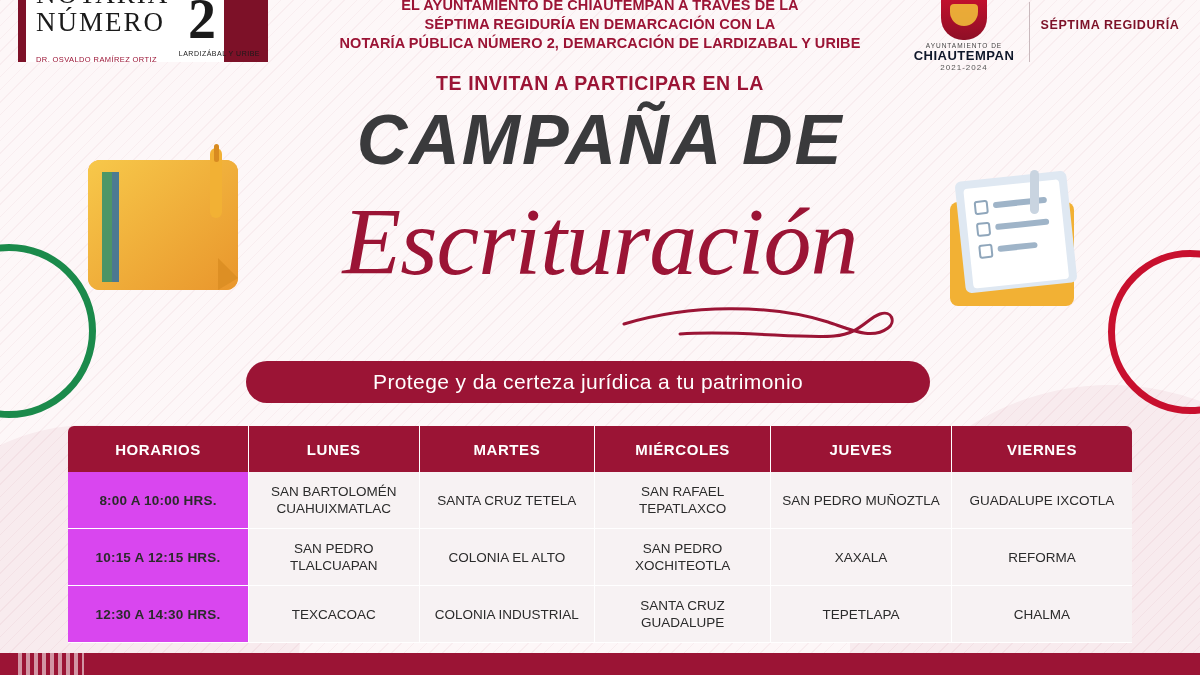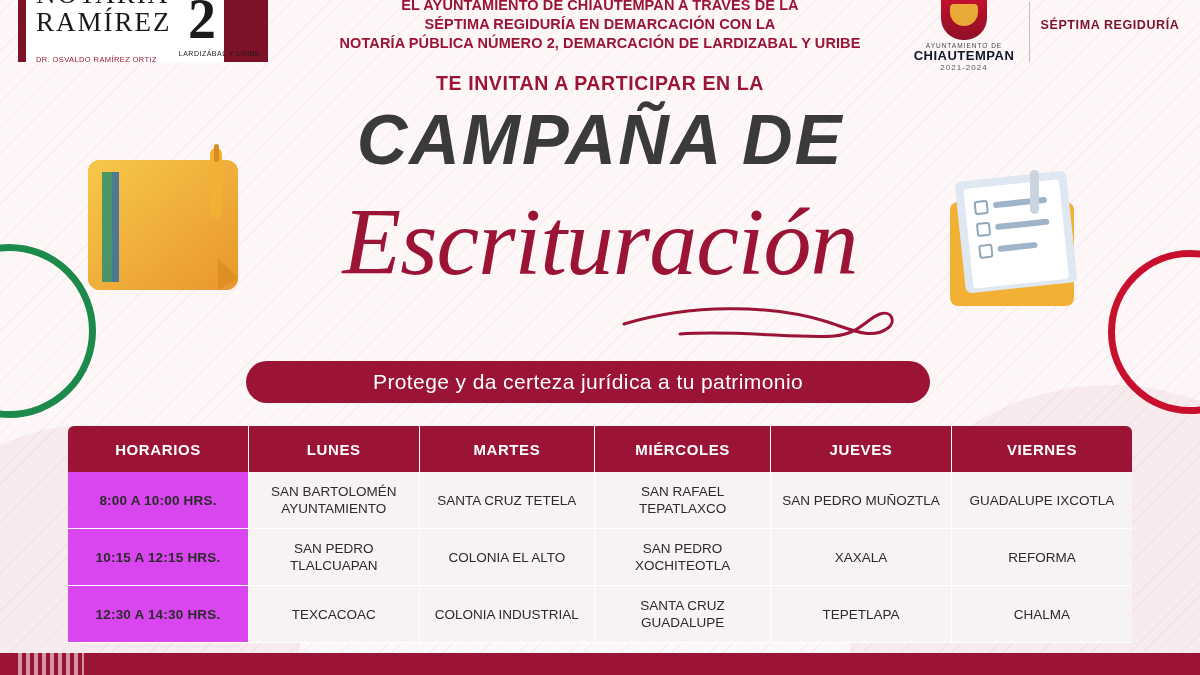--- a/index.html
+++ b/index.html
@@ -324,21 +324,21 @@
 <div class="poster">
   <div class="texture"></div>
   <div class="blob b1"></div>
   <div class="blob b2"></div>
   <div class="ring left"></div>
   <div class="ring right"></div>
 
   <div class="top-logo">
     <div class="redbar"></div>
     <div class="l1">NOTARÍA</div>
-    <div class="l2">RAMÍREZ</div>
+    <div class="l2">NÚMERO</div>
     <div class="big2">2</div>
     <div class="sub">DR. OSVALDO RAMÍREZ ORTIZ</div>
     <div class="sub2">LARDIZÁBAL Y URIBE</div>
   </div>
 
   <div class="header-text">
     <div>EL AYUNTAMIENTO DE CHIAUTEMPAN A TRAVÉS DE LA</div>
     <div>SÉPTIMA REGIDURÍA EN DEMARCACIÓN CON LA</div>
     <div>NOTARÍA PÚBLICA NÚMERO 2, DEMARCACIÓN DE LARDIZABAL Y URIBE</div>
   </div>
@@ -402,21 +402,21 @@
           <th style="width:16%">LUNES</th>
           <th style="width:16.5%">MARTES</th>
           <th style="width:16.5%">MIÉRCOLES</th>
           <th style="width:17%">JUEVES</th>
           <th style="width:17%">VIERNES</th>
         </tr>
       </thead>
       <tbody>
         <tr>
           <td class="hora">8:00 A 10:00 HRS.</td>
-          <td>SAN BARTOLOMÉN AYUNTAMIENTO</td>
+          <td>SAN BARTOLOMÉN CUAHUIXMATLAC</td>
           <td>SANTA CRUZ TETELA</td>
           <td>SAN RAFAEL TEPATLAXCO</td>
           <td>SAN PEDRO MUÑOZTLA</td>
           <td>GUADALUPE IXCOTLA</td>
         </tr>
         <tr>
           <td class="hora">10:15 A 12:15 HRS.</td>
           <td>SAN PEDRO TLALCUAPAN</td>
           <td>COLONIA EL ALTO</td>
           <td>SAN PEDRO XOCHITEOTLA</td>

